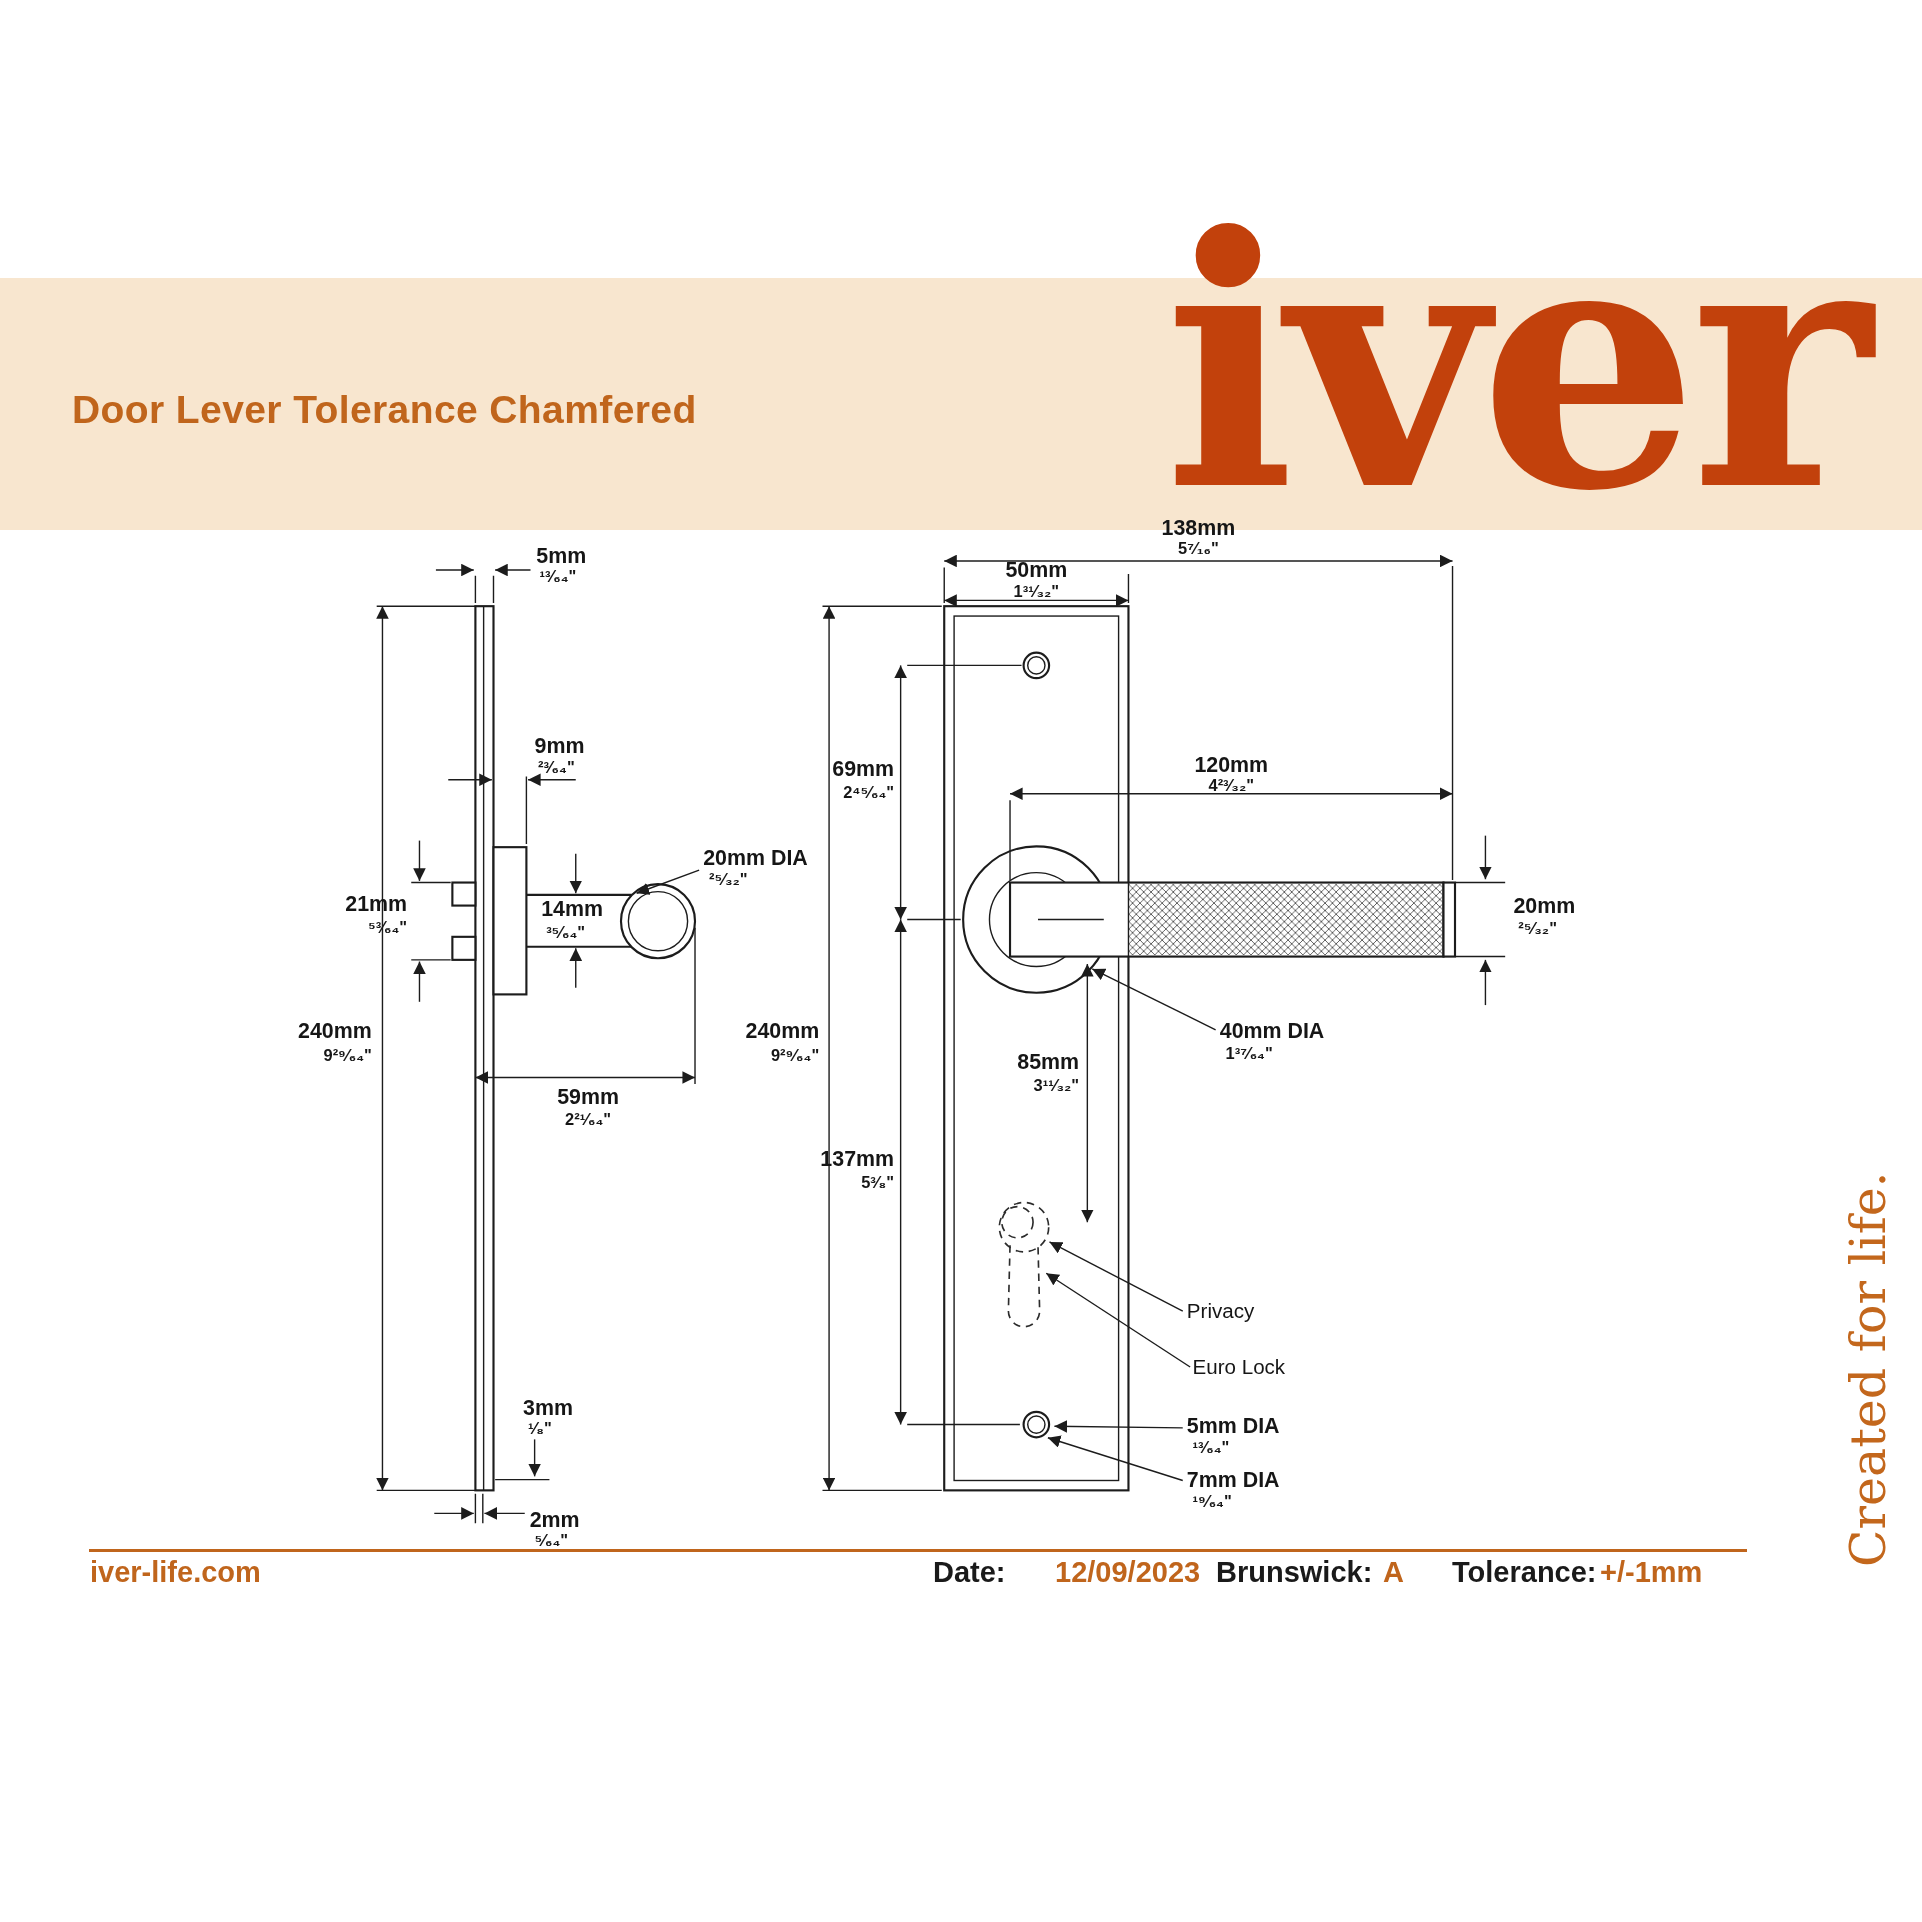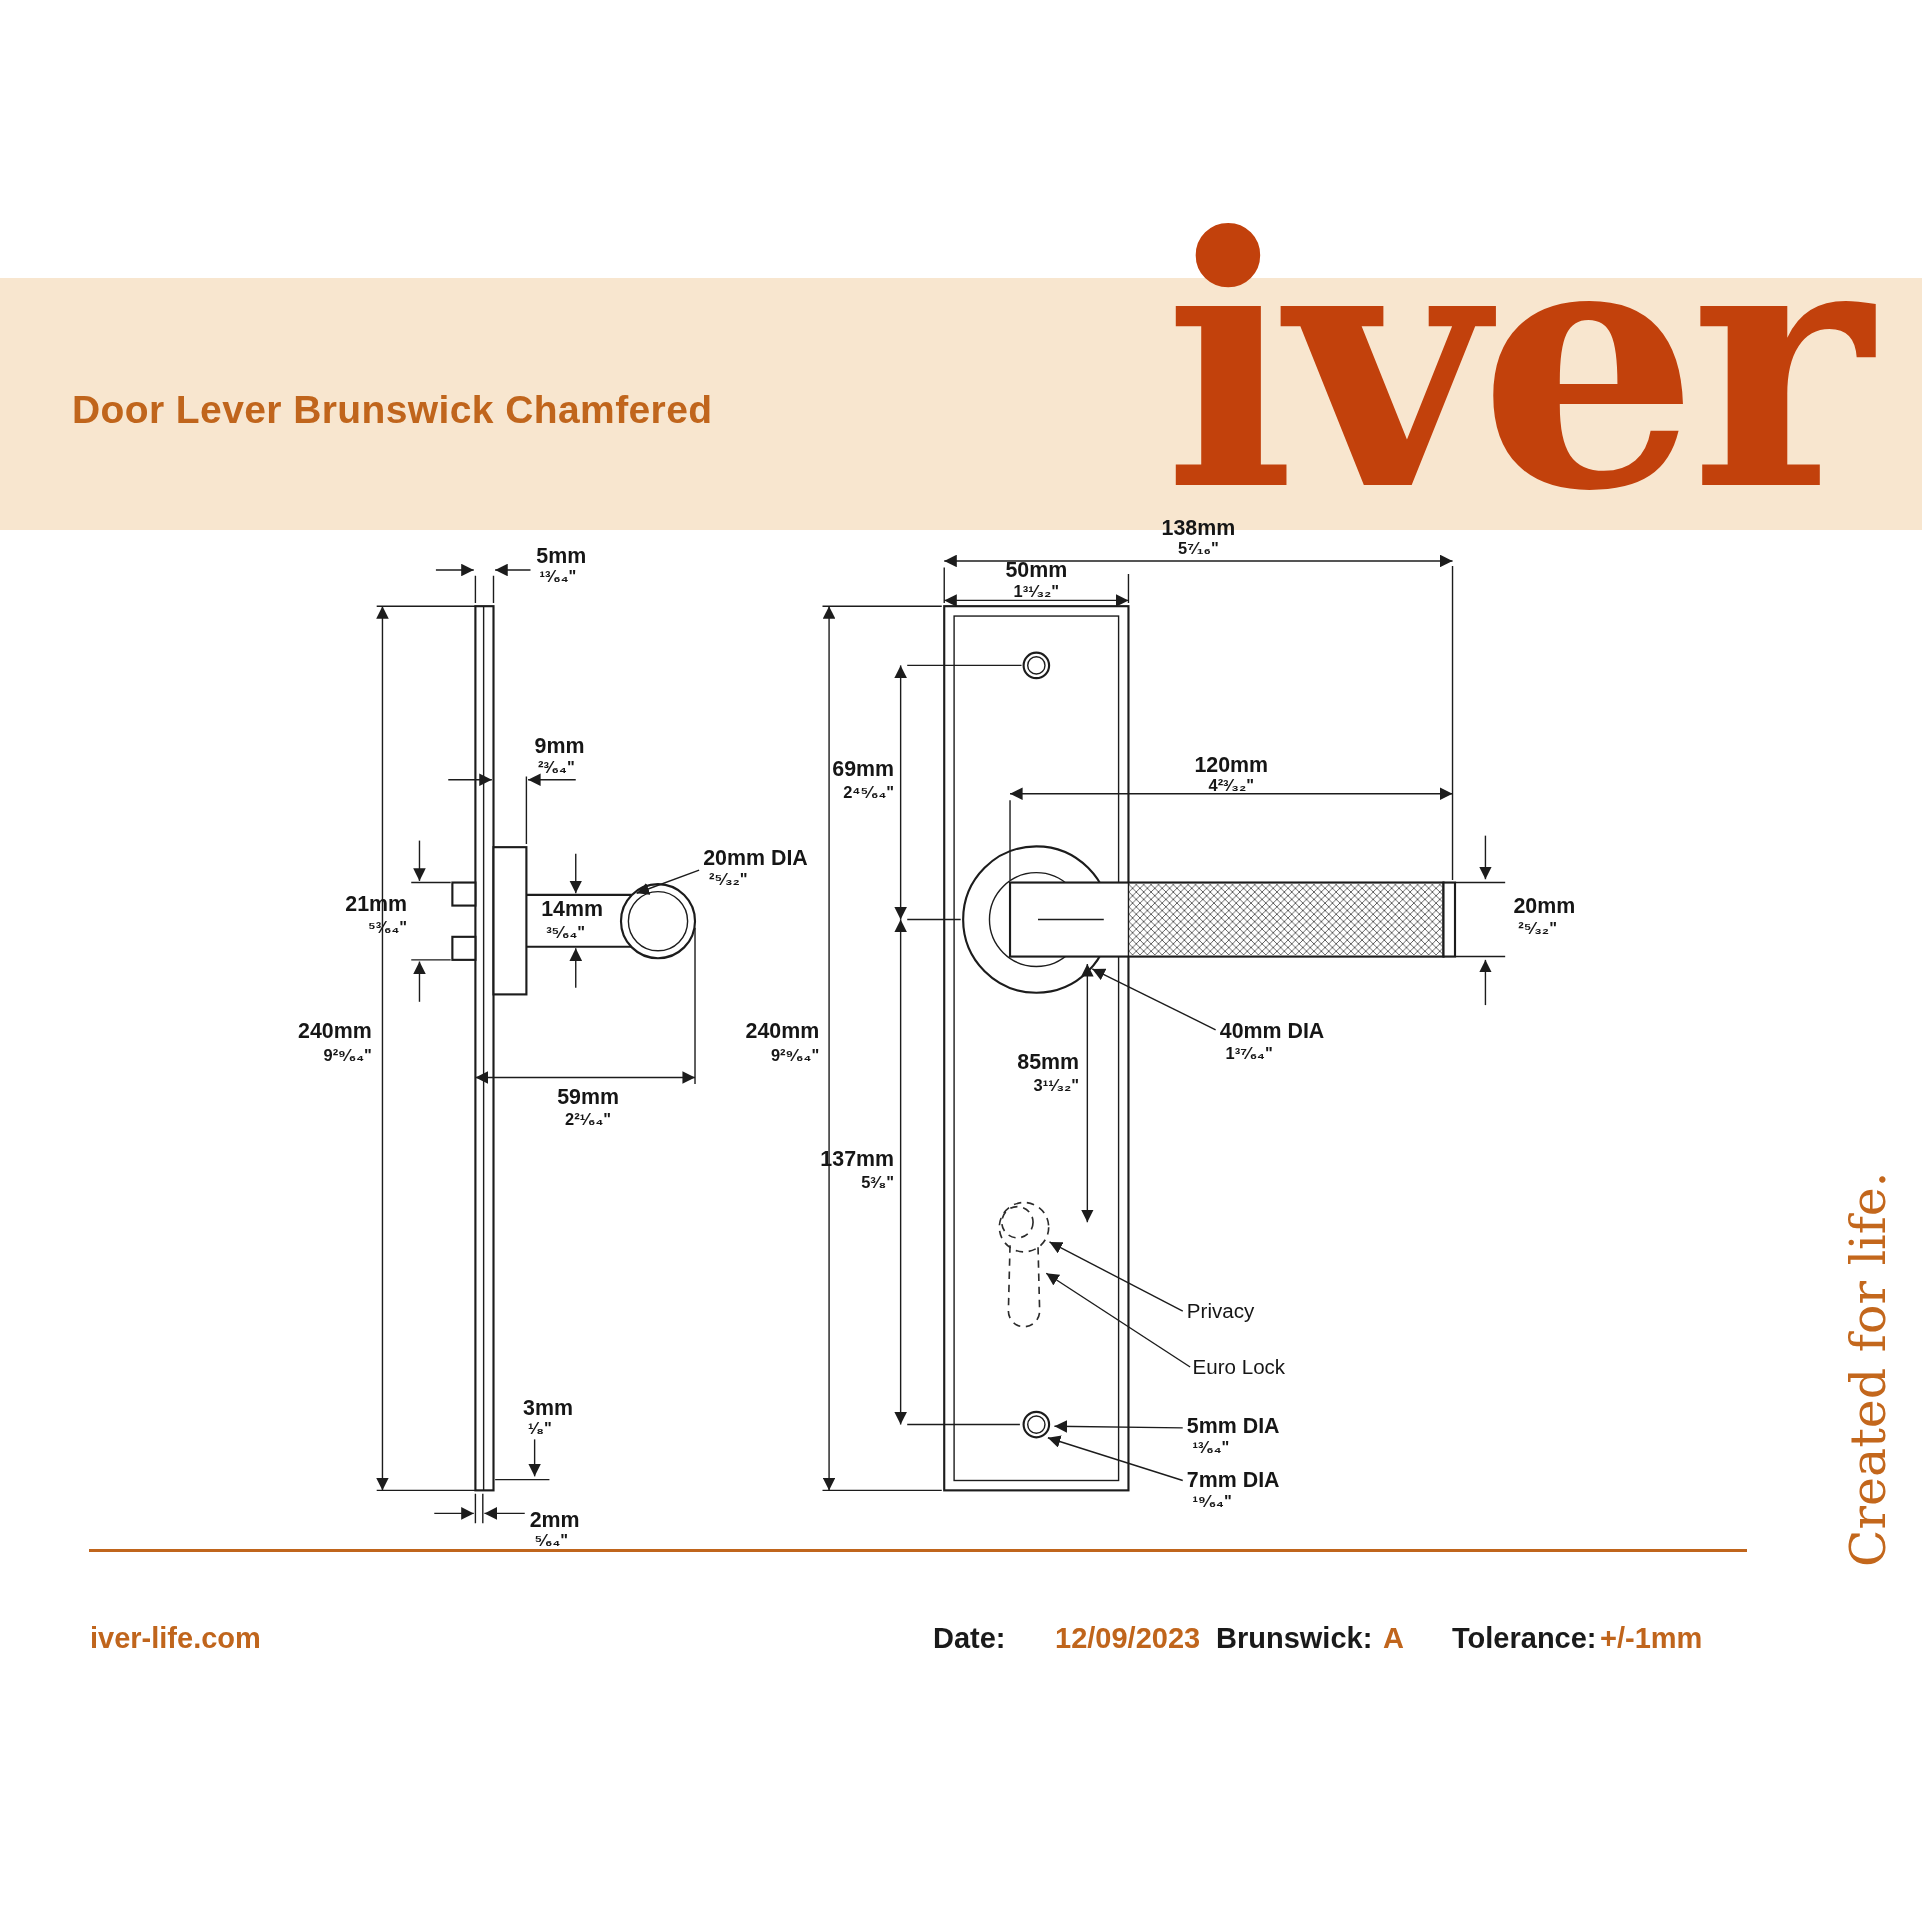--- a/index.html
+++ b/index.html
@@ -4,39 +4,39 @@
 <style>
   html,body { margin:0; padding:0; background:#ffffff; }
   body { width:1923px; height:1923px; position:relative; font-family:"Liberation Sans",sans-serif; overflow:hidden; }
 
   .band { position:absolute; left:0; top:278px; width:1923px; height:252px; background:#f8e6cf; }
   .title { position:absolute; left:72px; top:388px; font-size:39px; font-weight:bold; color:#c0651c; letter-spacing:0.4px; }
   .logo { position:absolute; right:59px; top:191px; font-family:"DejaVu Serif",serif; font-weight:bold; font-size:345px; line-height:1; color:#c2410c; letter-spacing:-8.2px; }
   .tagline { position:absolute; left:1653px; top:1326px; width:428px; height:54px; transform:rotate(-90deg); transform-origin:center; font-family:"DejaVu Serif",serif; font-size:49px; color:#c3671c; white-space:nowrap; }
 
   .rule { position:absolute; left:89px; top:1549px; width:1658px; height:2.5px; background:#c0651c; }
-  .f { position:absolute; top:1622px; font-size:29px; font-weight:bold; white-space:nowrap; }
+  .f { position:absolute; top:1556px; font-size:29px; font-weight:bold; white-space:nowrap; }
   .f.orange { color:#c0651c; }
   .f.black { color:#1a1a1a;text-align:right; }
 
   svg.draw { position:absolute; left:0; top:0; }
   svg text { font-family:"Liberation Sans",sans-serif; fill:#161616; }
   .dmm { font-size:26px; font-weight:bold; }
   .din { font-size:20px; font-weight:bold; }
   .ann { font-size:25px; }
   .ol  { fill:none; stroke:#1c1c1c; stroke-width:2.6; }
   .olw { fill:#ffffff; stroke:#1c1c1c; stroke-width:2.6; }
   .dl  { fill:none; stroke:#1c1c1c; stroke-width:1.7; }
   .dash{ fill:none; stroke:#2c2c2c; stroke-width:2; stroke-dasharray:9 7; }
 </style>
 </head>
 <body>
 
 <div class="band"></div>
-<div class="title">Door Lever Brunswick Chamfered</div>
+<div class="title">Door Lever Tolerance Chamfered</div>
 <div class="logo">iver</div>
 <div class="tagline">Created for life.</div>
 
 <svg class="draw" width="1923" height="1923" viewBox="0 0 2338 2338">
   <defs>
     <marker id="arw" viewBox="0 0 8 8" refX="8" refY="4" markerWidth="9" markerHeight="9" orient="auto-start-reverse">
       <path d="M0 0 L8 4 L0 8 z" fill="#1c1c1c"></path>
     </marker>
     <pattern id="knurl" width="9" height="9" patternUnits="userSpaceOnUse">
       <path d="M0 0 L9 9 M9 0 L0 9" stroke="#555" stroke-width="1.1" fill="none"></path>

